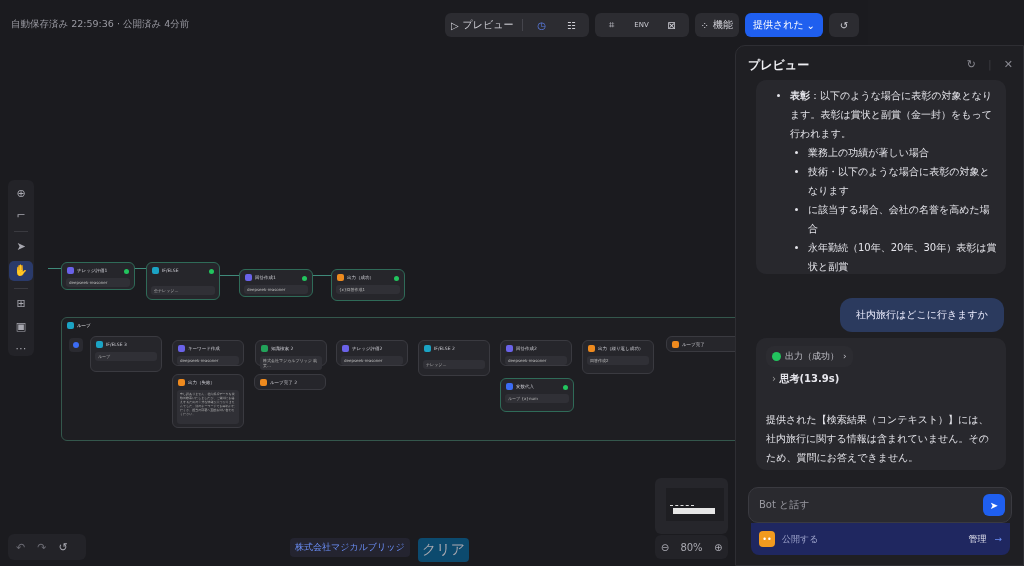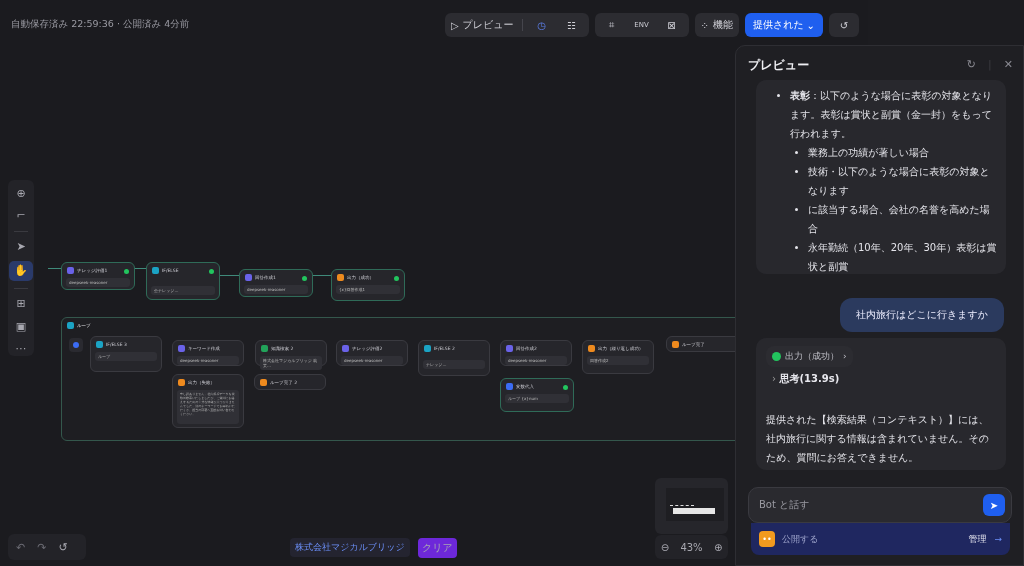--- a/index.html
+++ b/index.html
@@ -19,21 +19,21 @@
 .node{position:absolute;background:#26262b;border:1px solid #3a3a40;border-radius:6px;font-size:4.5px;color:#cfcfd6}
 .node.sel{border-color:#2f6b58}
 .node-h{display:flex;align-items:center;gap:3px;padding:4px 5px}
 .n-ico{width:7px;height:7px;border-radius:2px;display:inline-block}
 .dot{width:5px;height:5px;border-radius:50%;background:#22c55e;position:absolute;right:5px;top:6px}
 .n-row{margin:0 4px 3px;background:#303036;border-radius:3px;padding:2px 3px;font-size:4px;color:#bbb}
 .loop{position:absolute;left:61px;top:317px;width:680px;height:124px;border:1px solid #34574c;border-radius:6px;background:#1e1e22}
 .edge{position:absolute;height:1px;background:#3f8a7a}
 .bottom-left{position:absolute;left:8px;top:534px;width:78px;height:26px;background:#232328;border-radius:6px;display:flex;align-items:center;padding:0 8px;gap:12px;color:#6a6a72;font-size:11px}
 .cache-btn{position:absolute;left:290px;top:538px;background:#242430;color:#6b8ff8;font-size:9px;padding:3px 5px;border-radius:4px}
-.clear-btn{position:absolute;left:418px;top:538px;background:#6d28d9;color:#a8a8b0;font-size:10px;padding:3px 4px;border-radius:4px}
+.clear-btn{position:absolute;left:418px;top:538px;background:#0c4a6e;color:#a8a8b0;font-size:14px;padding:3px 4px;border-radius:4px}
 .minimap{position:absolute;left:655px;top:478px;width:73px;height:56px;background:#26262b;border-radius:6px}
 .minimap-inner{position:absolute;left:11px;top:10px;width:58px;height:33px;background:#1e1e22}
 .zoombar{position:absolute;left:655px;top:535px;width:73px;height:24px;background:#232328;border-radius:6px;display:flex;align-items:center;justify-content:space-around;font-size:10px;color:#a8a8b0}
 .panel{position:absolute;left:735px;top:45px;width:289px;height:521px;background:#1f1f23;border:1px solid #2e2e33;border-radius:10px 0 0 0}
 .panel-h{position:absolute;left:12px;top:11px;font-size:12px;font-weight:bold;color:#f0f0f4}
 .panel-actions{position:absolute;right:10px;top:12px;display:flex;gap:12px;align-items:center;color:#8a8a92;font-size:11px}
 .bubble-bot{position:absolute;background:#28282d;border-radius:10px;font-size:10px;line-height:19px;color:#e4e4ea}
 .b1{left:20px;top:34px;width:250px;height:194px;padding:6px 8px 0 34px}
 .b1 ul{list-style:disc}
 .b1 ul ul{margin-left:18px;list-style:disc}
@@ -233,21 +233,21 @@
   <div class="clear-btn">クリア</div>
 
   <div class="minimap">
     <div class="minimap-inner">
       <div style="position:absolute;left:4px;top:17px;width:24px;height:2px;border-top:1px dashed #ddd"></div>
       <div style="position:absolute;left:7px;top:20px;width:42px;height:6px;background:#e6e6e6"></div>
     </div>
   </div>
   <div class="zoombar">
     <span>⊖</span>
-    <span>43%</span>
+    <span>80%</span>
     <span>⊕</span>
   </div>
 
   <div class="panel">
     <div class="panel-h">プレビュー</div>
     <div class="panel-actions">
       <span>↻</span>
       <span style="color:#3a3a40">|</span>
       <span>✕</span>
     </div>

